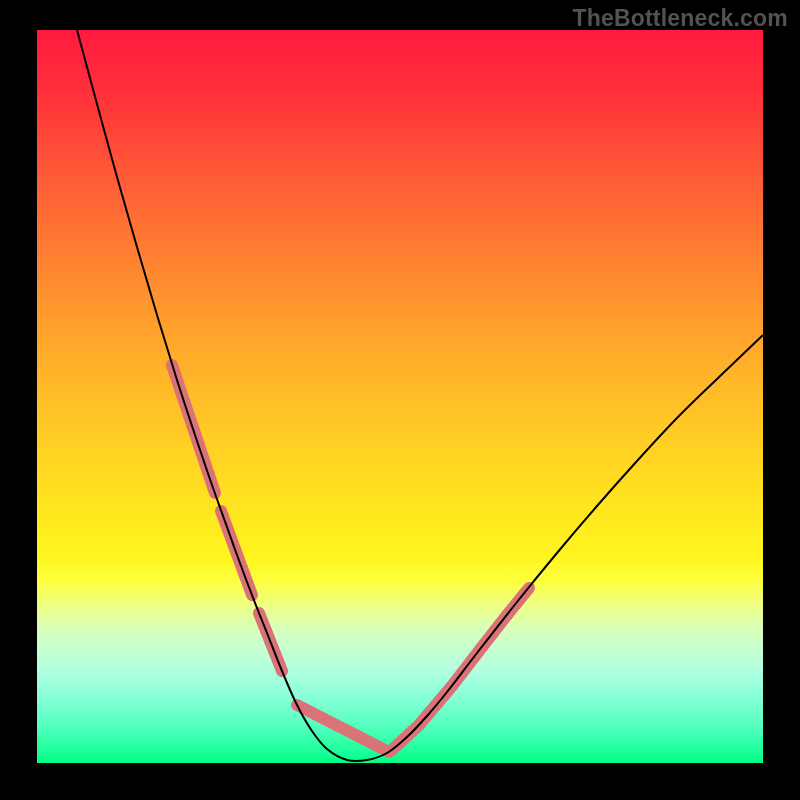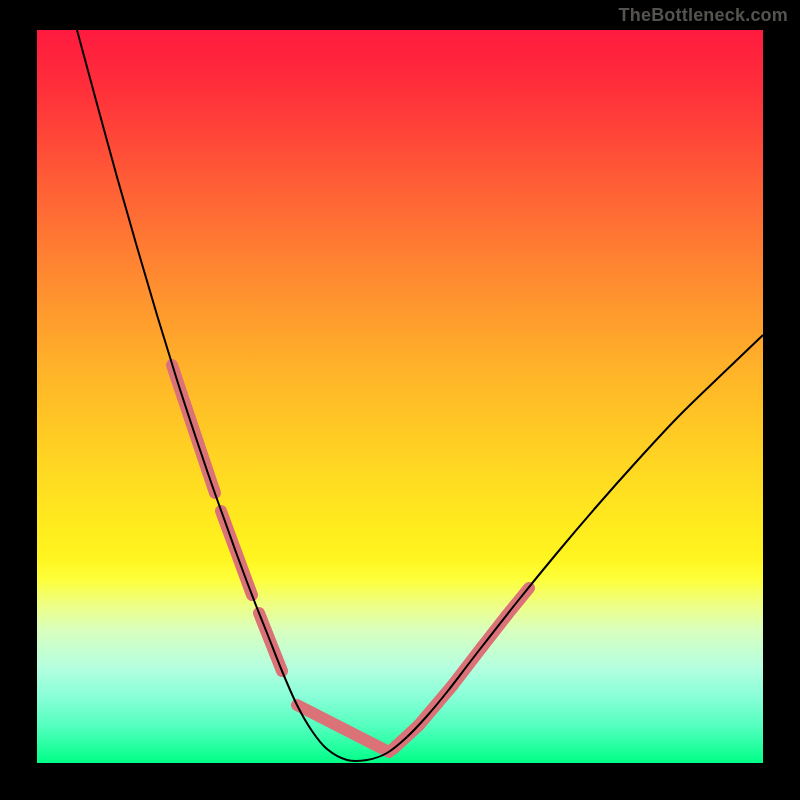--- a/index.html
+++ b/index.html
@@ -41,21 +41,21 @@
       #53ffbe 95%,
       #22ff9e 98%,
       #00ff86 100%
     );
   }
   .watermark {
     position: absolute;
     top: 5px;
     right: 12px;
     font-family: Arial, Helvetica, sans-serif;
-    font-size: 18px;
+    font-size: 23px;
     font-weight: 600;
     color: #54534f;
     letter-spacing: 0.2px;
   }
   svg.curve {
     position: absolute;
     left: 0;
     top: 0;
     width: 726px;
     height: 733px;

